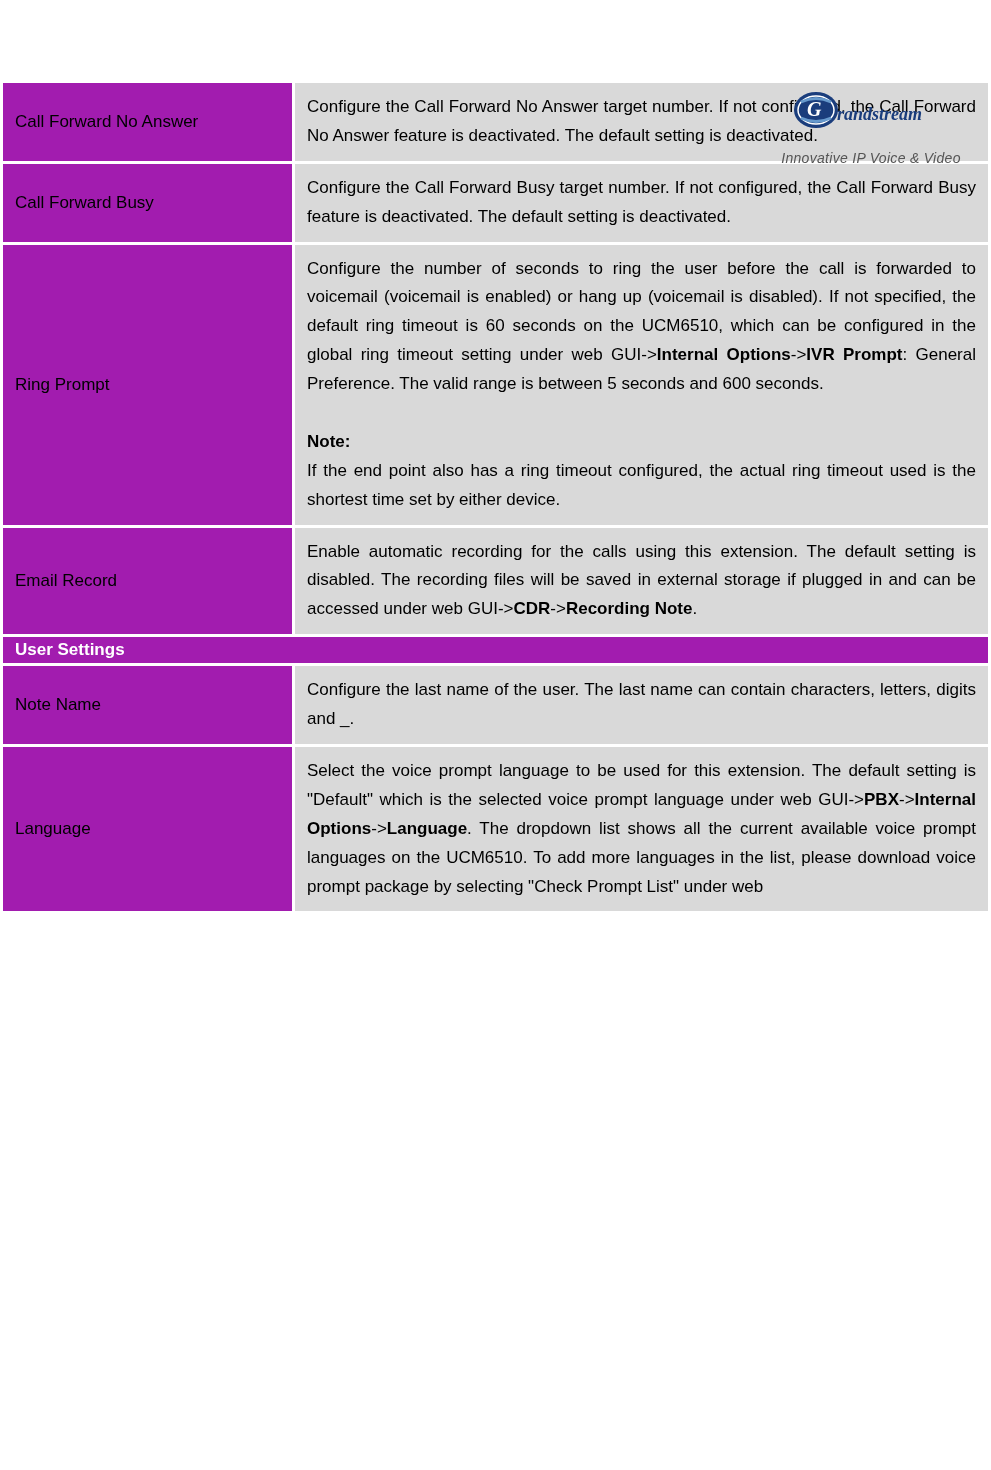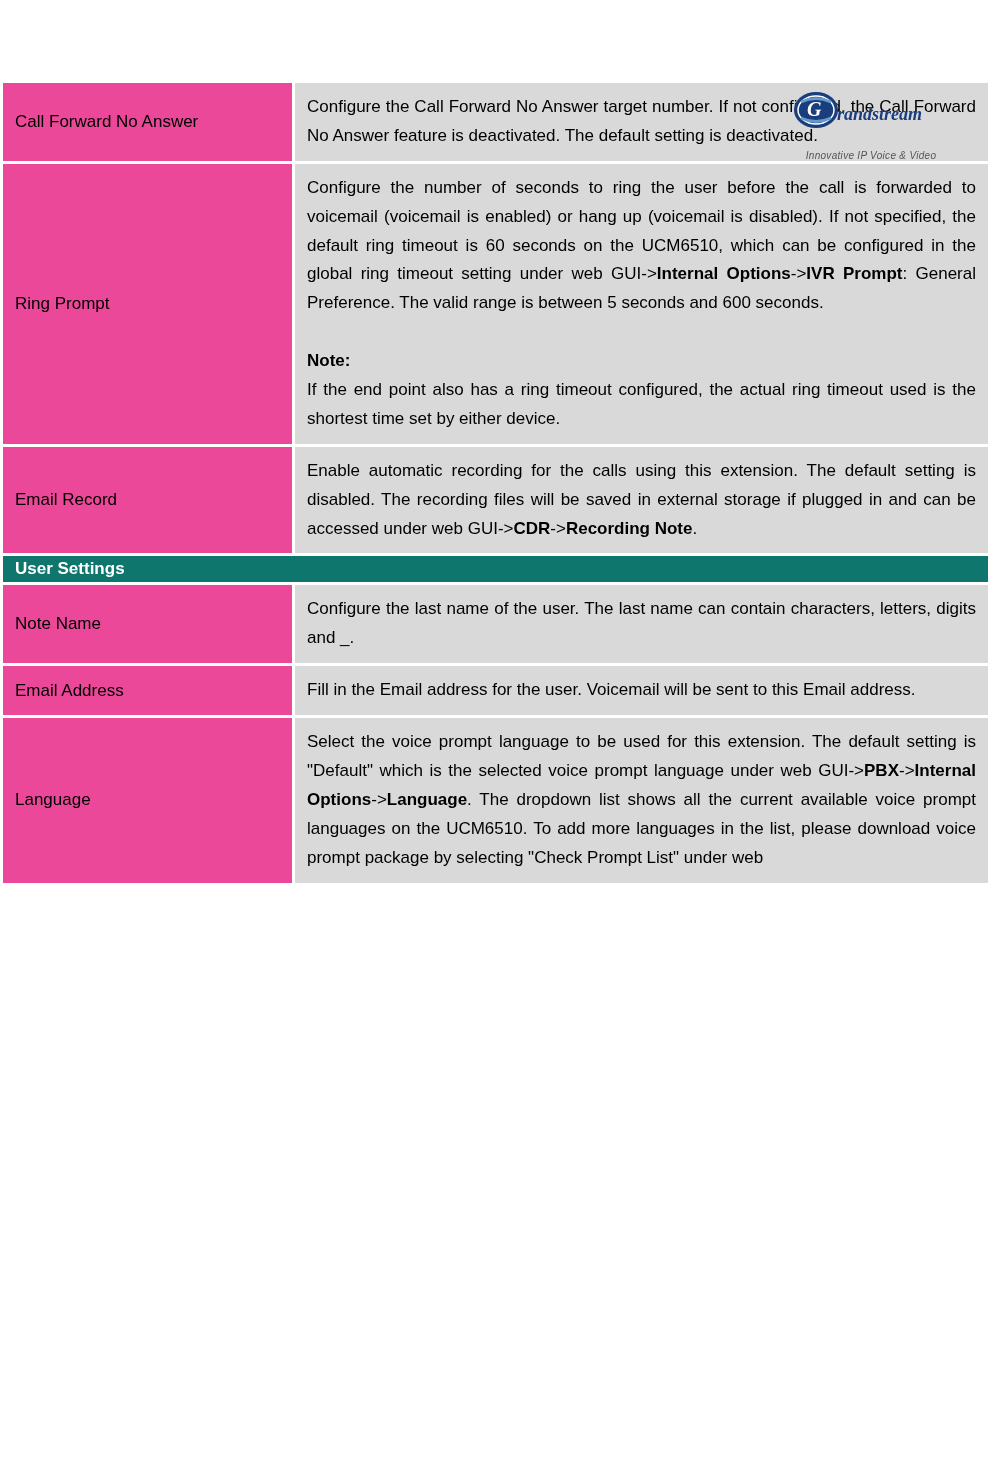--- a/index.html
+++ b/index.html
@@ -21,49 +21,49 @@
       right: 30px;
       width: 180px;
       height: 60px;
       text-align: center;
     }
     .logo-svg {
       width: 180px;
       height: 55px;
     }
     .logo-tagline {
-      font-size: 10px;
+      font-size: 14px;
       color: #555;
       font-style: italic;
       letter-spacing: 0.3px;
     }
     table {
       width: 100%;
       border-collapse: collapse;
       margin-top: 80px;
     }
     td {
       vertical-align: middle;
       padding: 10px 12px;
       border: 3px solid white;
     }
     td.label-cell {
       width: 265px;
-      background: #ec4899;
+      background: #a21caf;
       color: #000;
       vertical-align: middle;
     }
     td.desc-cell {
       background: #d9d9d9;
       color: #000;
       text-align: justify;
       line-height: 1.7;
     }
     tr.section-row td {
-      background: #0f766e;
+      background: #a21caf;
       color: white;
       font-weight: bold;
       padding: 3px 12px;
     }
   </style>
 </head>
 <body>
 
 <div class="page">
   <div class="logo-area">
@@ -78,38 +78,38 @@
     <div class="logo-tagline">Innovative IP Voice &amp; Video</div>
   </div>
 
   <table>
     <tbody id="table-body">
         <tr>
           <td class="label-cell">Call Forward No Answer</td>
           <td class="desc-cell">Configure the Call Forward No Answer target number. If not configured, the Call Forward No Answer feature is deactivated. The default setting is deactivated.</td>
         </tr>
         <tr>
+          <td class="label-cell">Call Forward Busy</td>
+          <td class="desc-cell">Configure the Call Forward Busy target number. If not configured, the Call Forward Busy feature is deactivated. The default setting is deactivated.</td>
+        </tr>
+        <tr>
           <td class="label-cell">Ring Prompt</td>
           <td class="desc-cell">Configure the number of seconds to ring the user before the call is forwarded to voicemail (voicemail is enabled) or hang up (voicemail is disabled). If not specified, the default ring timeout is 60 seconds on the UCM6510, which can be configured in the global ring timeout setting under web GUI-&gt;<b>Internal Options</b>-&gt;<b>IVR Prompt</b>: General Preference. The valid range is between 5 seconds and 600 seconds.<br><br><b>Note:</b><br>If the end point also has a ring timeout configured, the actual ring timeout used is the shortest time set by either device.</td>
         </tr>
         <tr>
           <td class="label-cell">Email Record</td>
           <td class="desc-cell">Enable automatic recording for the calls using this extension. The default setting is disabled. The recording files will be saved in external storage if plugged in and can be accessed under web GUI-&gt;<b>CDR</b>-&gt;<b>Recording Note</b>.</td>
         </tr>
         <tr class="section-row">
           <td colspan="2">User Settings</td>
         </tr>
         <tr>
           <td class="label-cell">Note Name</td>
           <td class="desc-cell">Configure the last name of the user. The last name can contain characters, letters, digits and _.</td>
         </tr>
         <tr>
-          <td class="label-cell">Email Address</td>
-          <td class="desc-cell">Fill in the Email address for the user. Voicemail will be sent to this Email address.</td>
-        </tr>
-        <tr>
           <td class="label-cell">Language</td>
           <td class="desc-cell">Select the voice prompt language to be used for this extension. The default setting is "Default" which is the selected voice prompt language under web GUI-&gt;<b>PBX</b>-&gt;<b>Internal Options</b>-&gt;<b>Language</b>. The dropdown list shows all the current available voice prompt languages on the UCM6510. To add more languages in the list, please download voice prompt package by selecting "Check Prompt List" under web</td>
         </tr>
       </tbody>
   </table>
 
 </div>
 
 </body></html>

